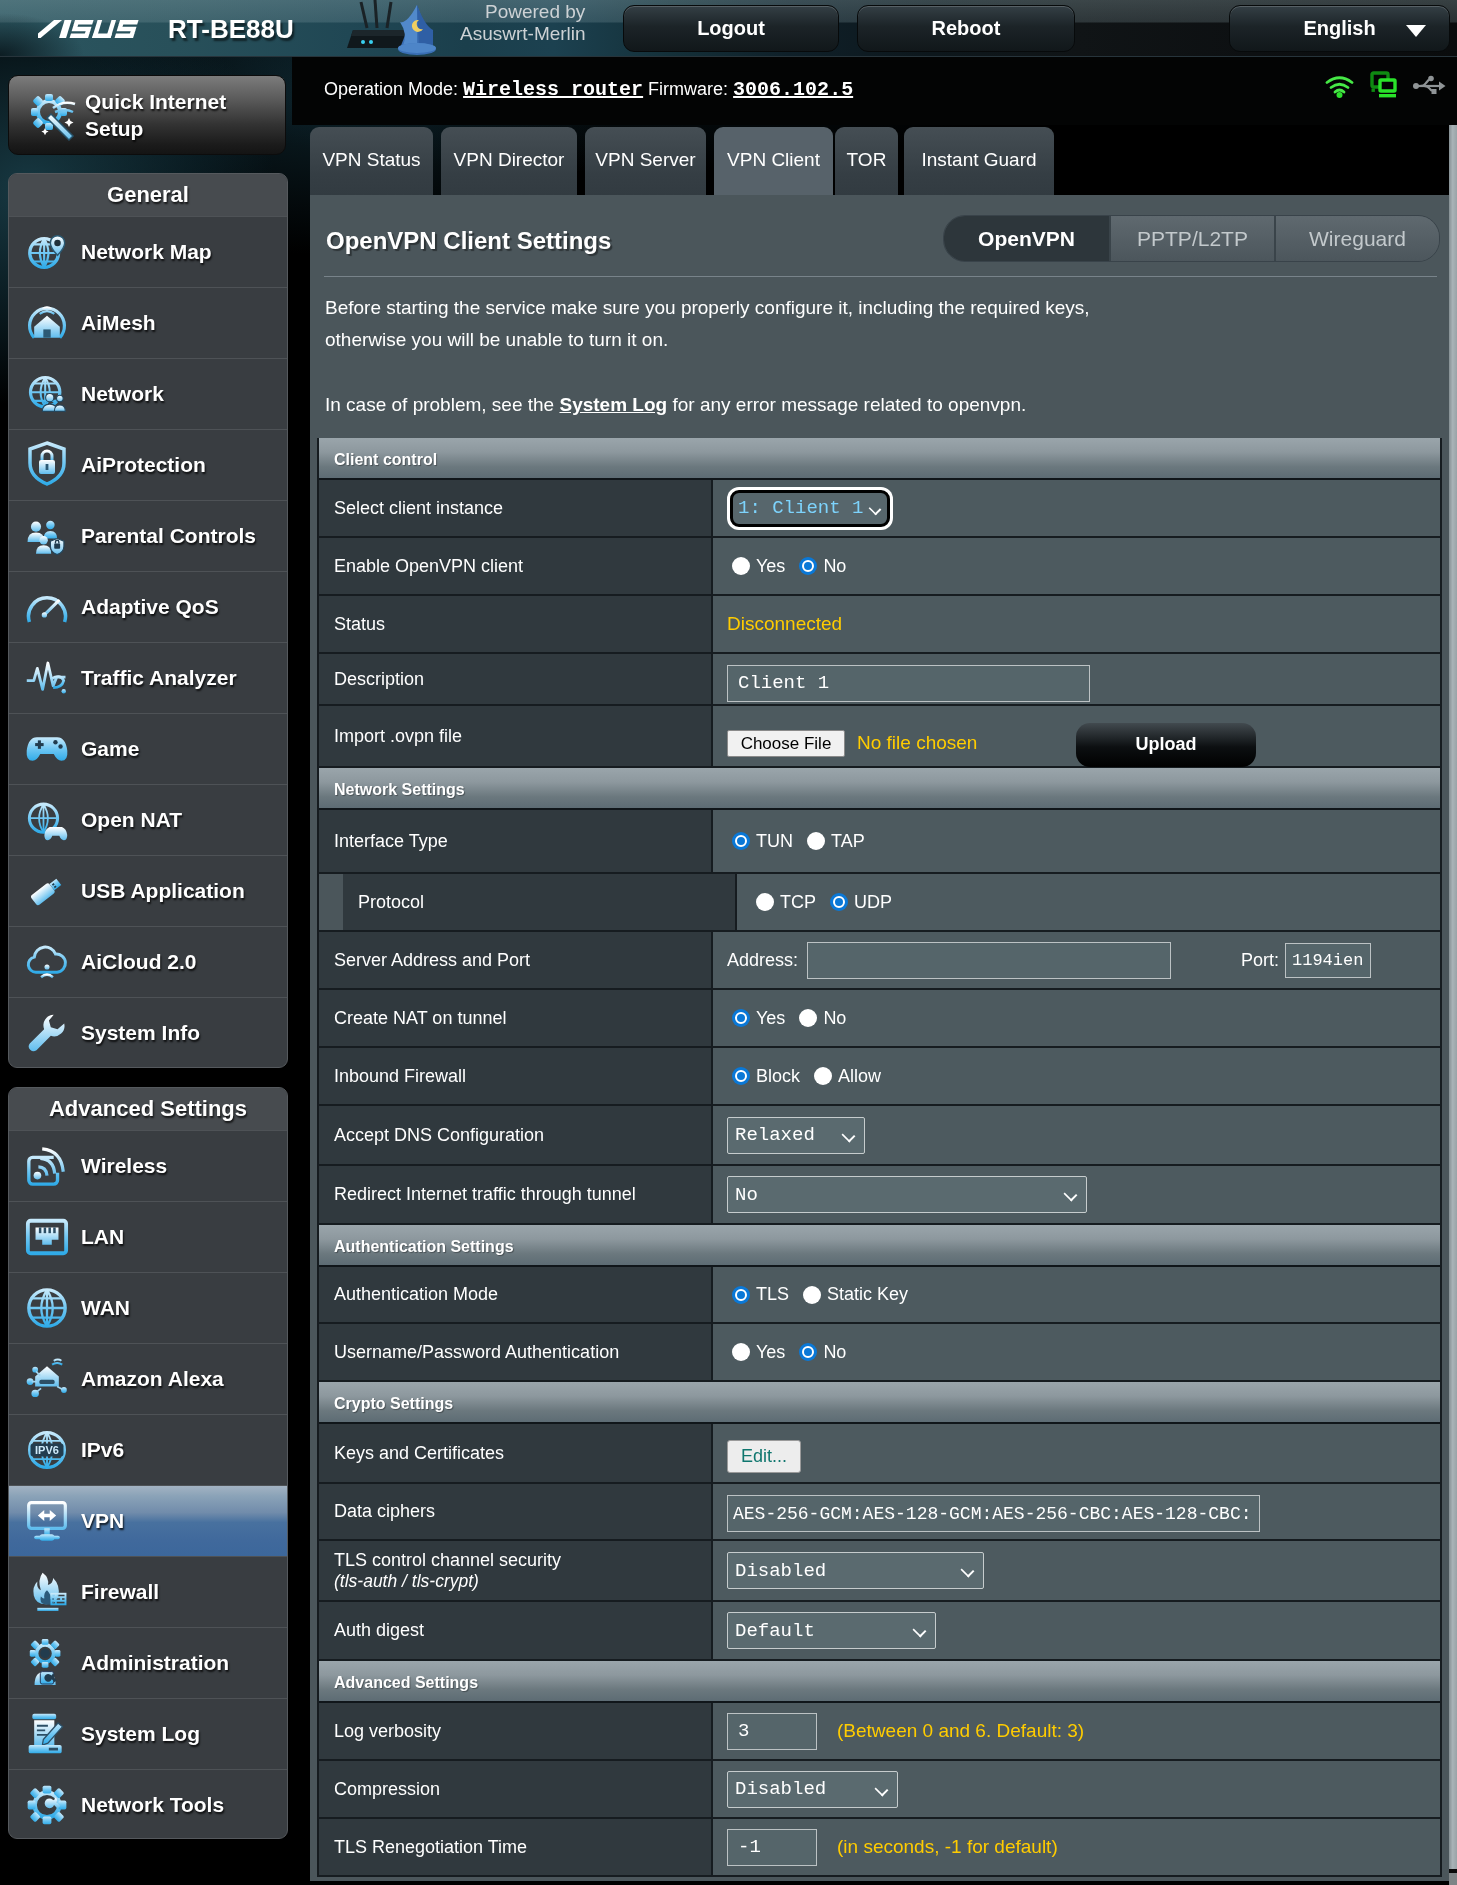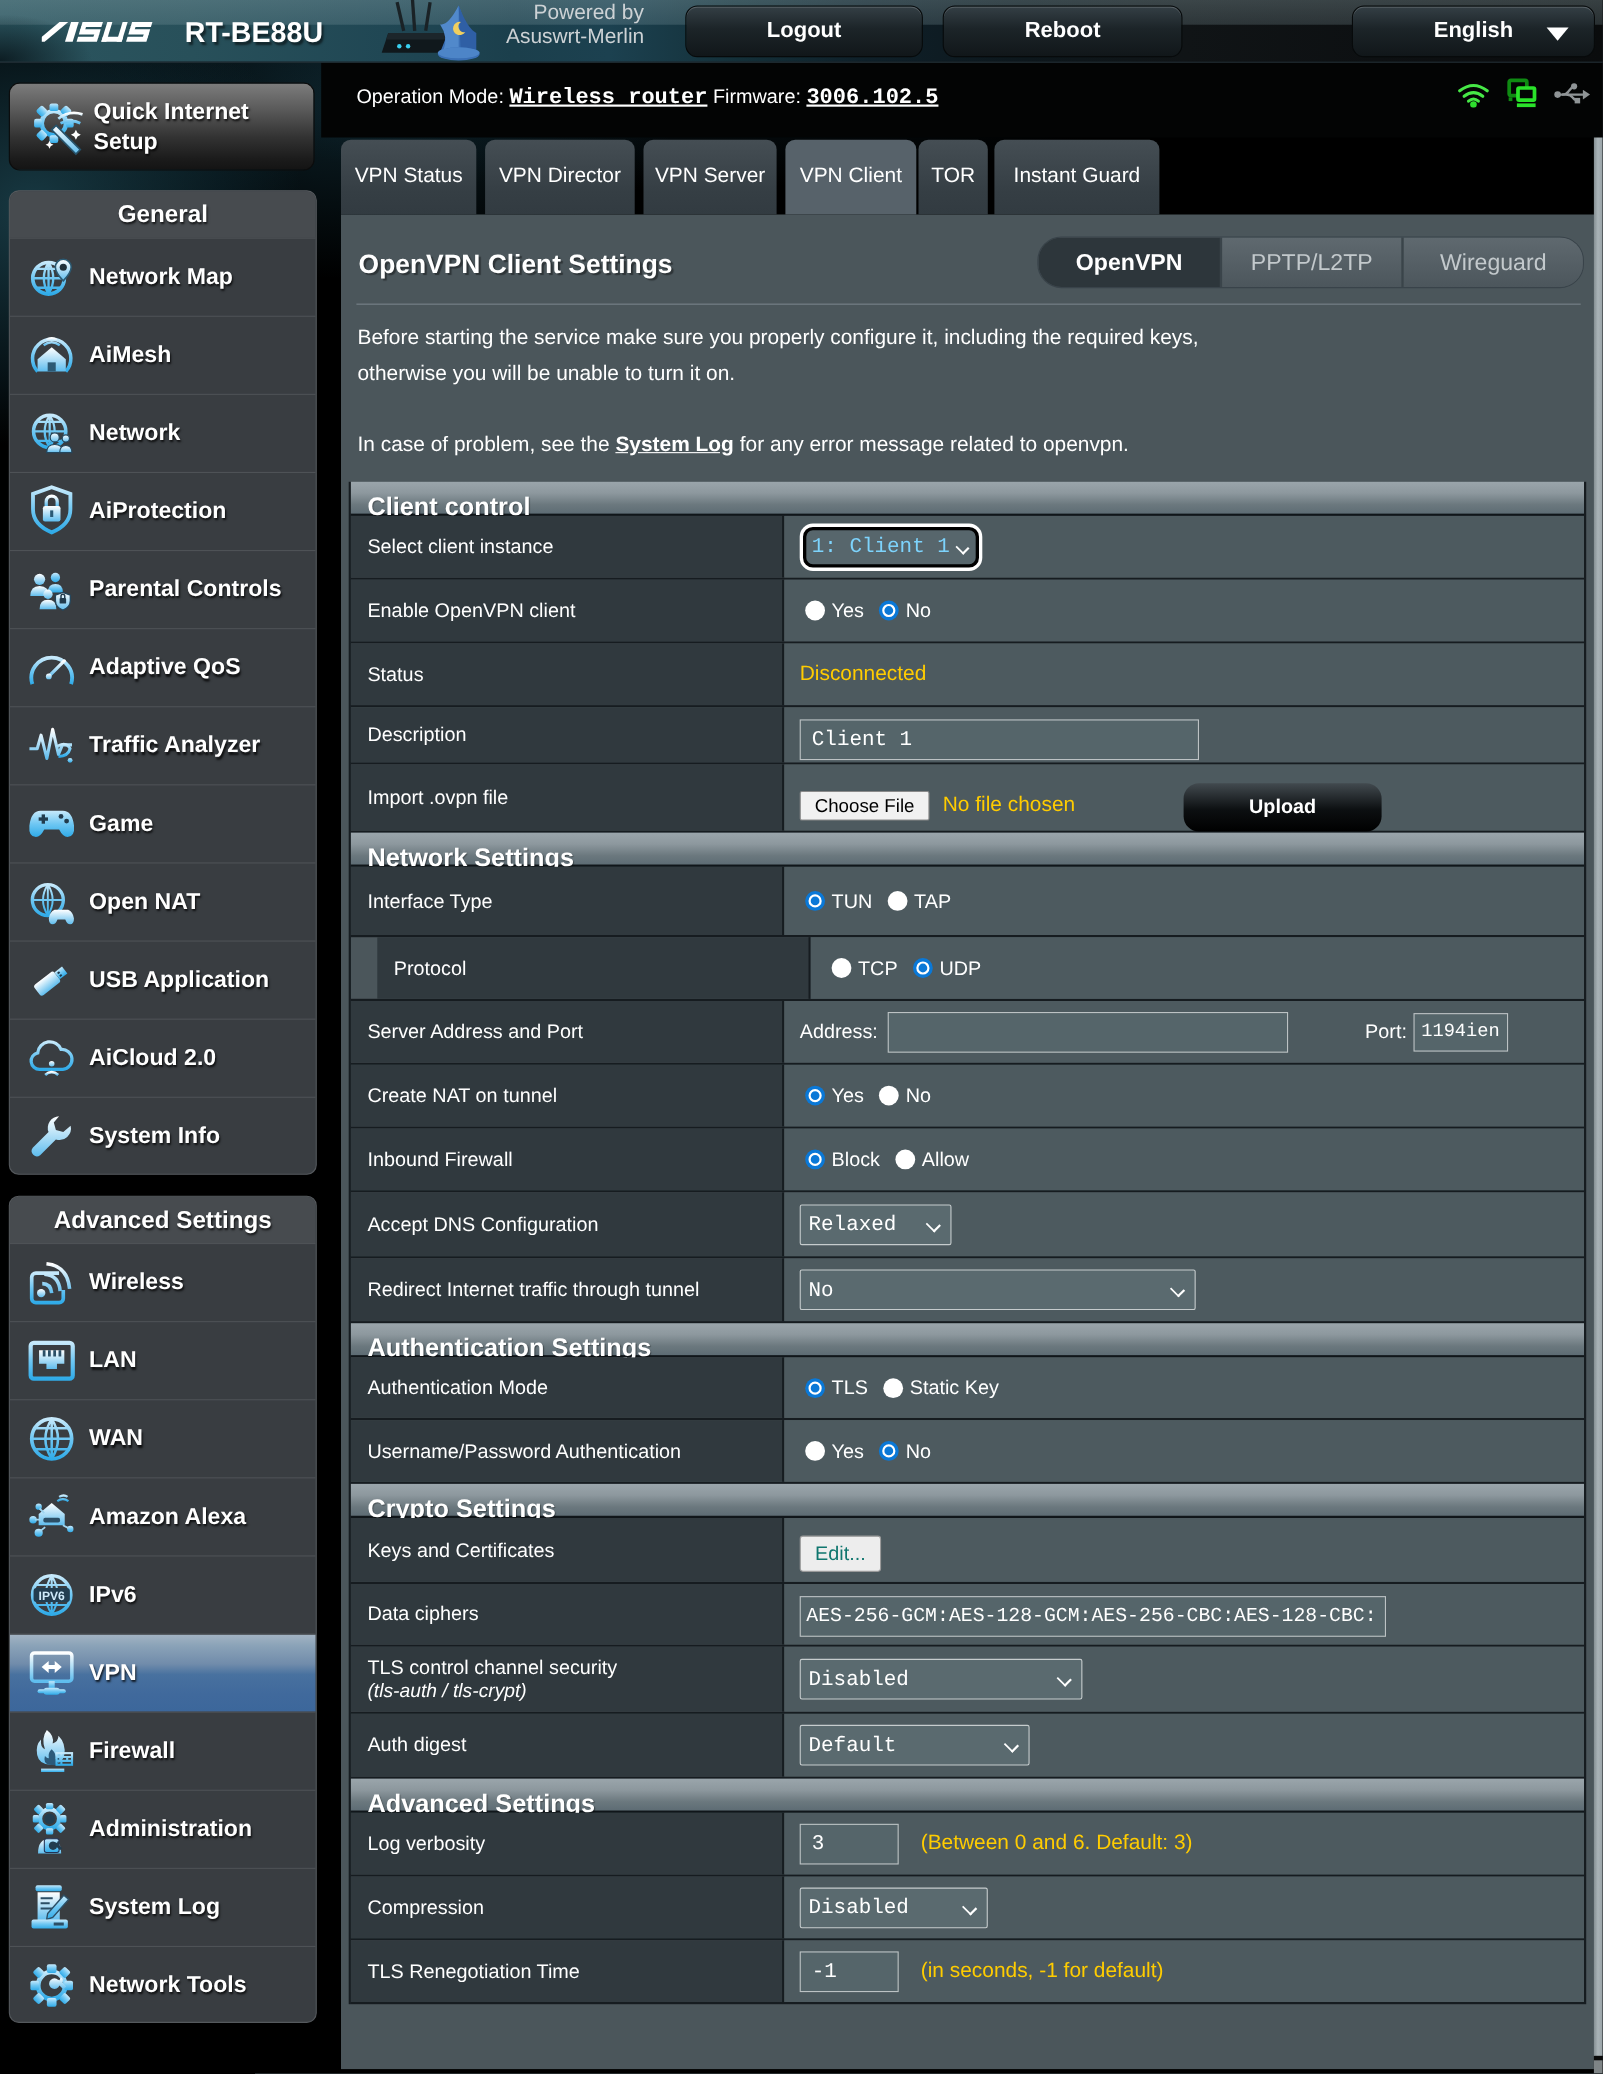--- a/index.html
+++ b/index.html
@@ -77,22 +77,22 @@
 #title { position:absolute; left:326px; top:227px; color:#fff; font-weight:bold; font-size:24px; z-index:4; text-shadow:2px 2px 1px rgba(0,0,0,.4); }
 #seg { position:absolute; left:943px; top:215px; width:497px; height:47px; border-radius:22px; overflow:hidden; display:flex; z-index:4; border:1px solid #39434a; }
 #seg .s { width:166px; height:100%; text-align:center; line-height:45px; font-size:21px; }
 #seg .s.on { background:#2d363b; color:#fff; font-weight:bold; }
 #seg .s.off { background:linear-gradient(#5f696f,#4c565c); color:#c3c9cc; border-left:2px solid #3a444a; }
 #hr1 { position:absolute; left:324px; top:276px; width:1113px; height:1px; background:#78838a; z-index:4; }
 .para { position:absolute; left:325px; color:#fff; font-size:19px; z-index:4; line-height:32px; }
 
 #tbl { position:absolute; left:317px; top:438px; width:1125px; z-index:4; border-left:2px solid #161c20; border-right:2px solid #161c20; }
 .shead {
-  height:31px; background:linear-gradient(#9aa5ab 0%, #8d989e 35%, #6b787e 72%, #5d6c74 100%);
-  border-bottom:2px solid #10161a; color:#fff; font-weight:bold; font-size:23px; line-height:44px; padding-left:15px; text-shadow:1px 1px 1px rgba(0,0,0,.35);
+  height:42px; background:linear-gradient(#9aa5ab 0%, #8d989e 35%, #6b787e 72%, #5d6c74 100%);
+  border-bottom:2px solid #10161a; color:#fff; font-weight:bold; font-size:16px; line-height:44px; padding-left:15px; text-shadow:1px 1px 1px rgba(0,0,0,.35);
 }
 .row { display:flex; border-bottom:2px solid #161c20; }
 .row .lab { width:394px; background:#30393e; color:#fff; font-size:18px; padding-left:15px; display:flex; flex-direction:column; justify-content:center; border-right:2px solid #161c20; }
 .row .val { flex:1; background:#4d5a5f; display:flex; align-items:center; padding-left:14px; position:relative; }
 .rt { color:#fff; font-size:18px; }
 .yellow { color:#fc0; font-size:19px; }
 .rad { width:18px; height:18px; border-radius:50%; background:#fff; display:inline-block; margin-left:5px; margin-right:6px; flex:none; position:relative; }
 .rad.on { background:#0a78d7; }
 .rad.on::before { content:""; position:absolute; left:3px; top:3px; width:12px; height:12px; border:2.5px solid #fff; border-radius:50%; background:#0a78d7; box-sizing:border-box; }
 .rlab { color:#fff; font-size:18px; margin-right:9px; }

